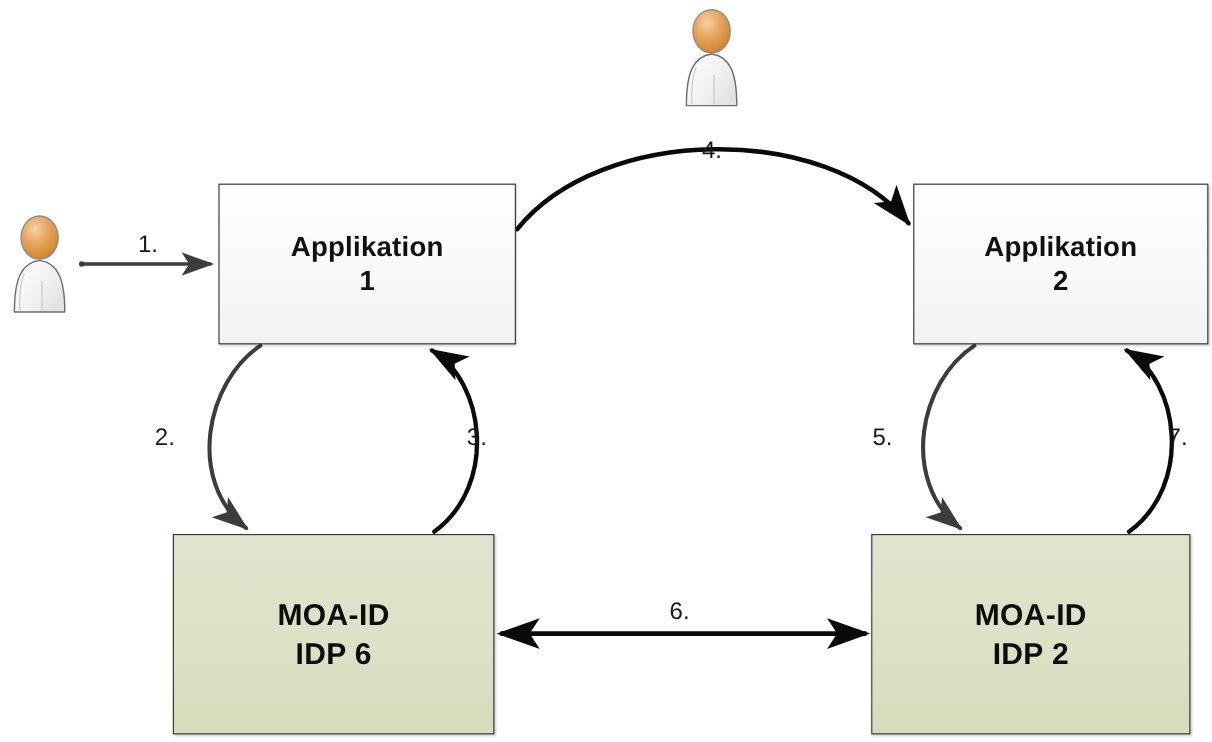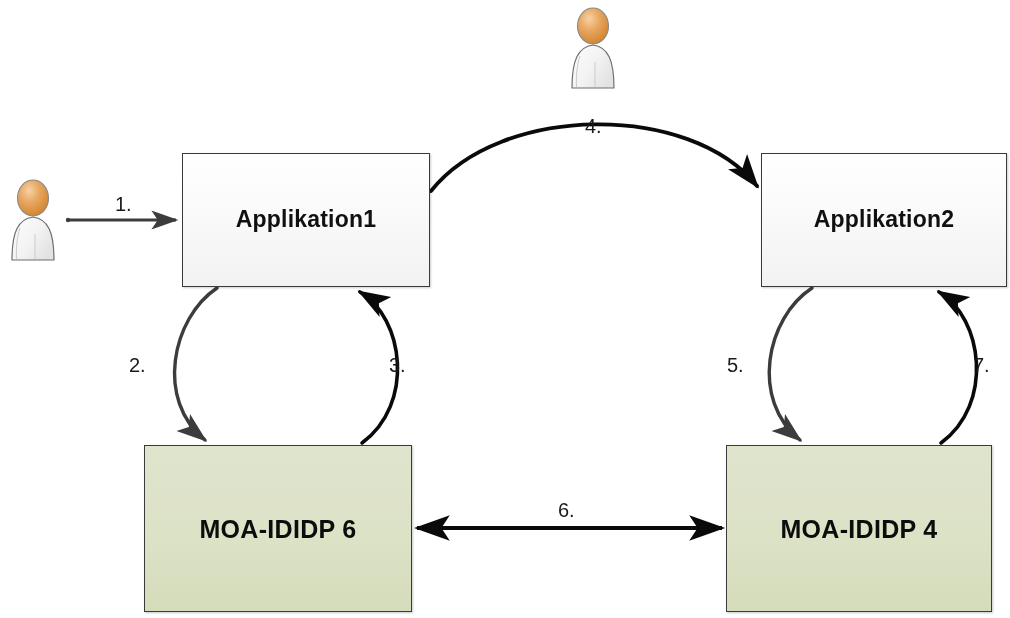--- a/index.html
+++ b/index.html
@@ -22,21 +22,21 @@
     left: 0;
     top: 0;
     width: 1010px;
     height: 618px;
     pointer-events: none;
   }
   .node {
     position: absolute;
     box-sizing: border-box;
     display: flex;
-    flex-direction: row;
+    flex-direction: column;
     align-items: center;
     justify-content: center;
     border: 1.6px solid #3a3a38;
     text-align: center;
     line-height: 1.28;
   }
   .node .ln {
     display: block;
     white-space: pre;
   }
@@ -161,21 +161,21 @@
     <span class="ln">2</span>
   </div>
 
   <div id="idp1" class="node node-idp">
     <span class="ln">MOA-ID</span>
     <span class="ln">IDP 6</span>
   </div>
 
   <div id="idp2" class="node node-idp">
     <span class="ln">MOA-ID</span>
-    <span class="ln">IDP 4</span>
+    <span class="ln">IDP 2</span>
   </div>
 
   <div class="edge-label" style="left:115px; top:194px;">1.</div>
   <div class="edge-label" style="left:129px; top:355px;">2.</div>
   <div class="edge-label" style="left:389px; top:355px;">3.</div>
   <div class="edge-label" style="left:585px; top:116px;">4.</div>
   <div class="edge-label" style="left:727px; top:355px;">5.</div>
   <div class="edge-label" style="left:558px; top:500px;">6.</div>
   <div class="edge-label" style="left:973px; top:355px;">7.</div>
 

